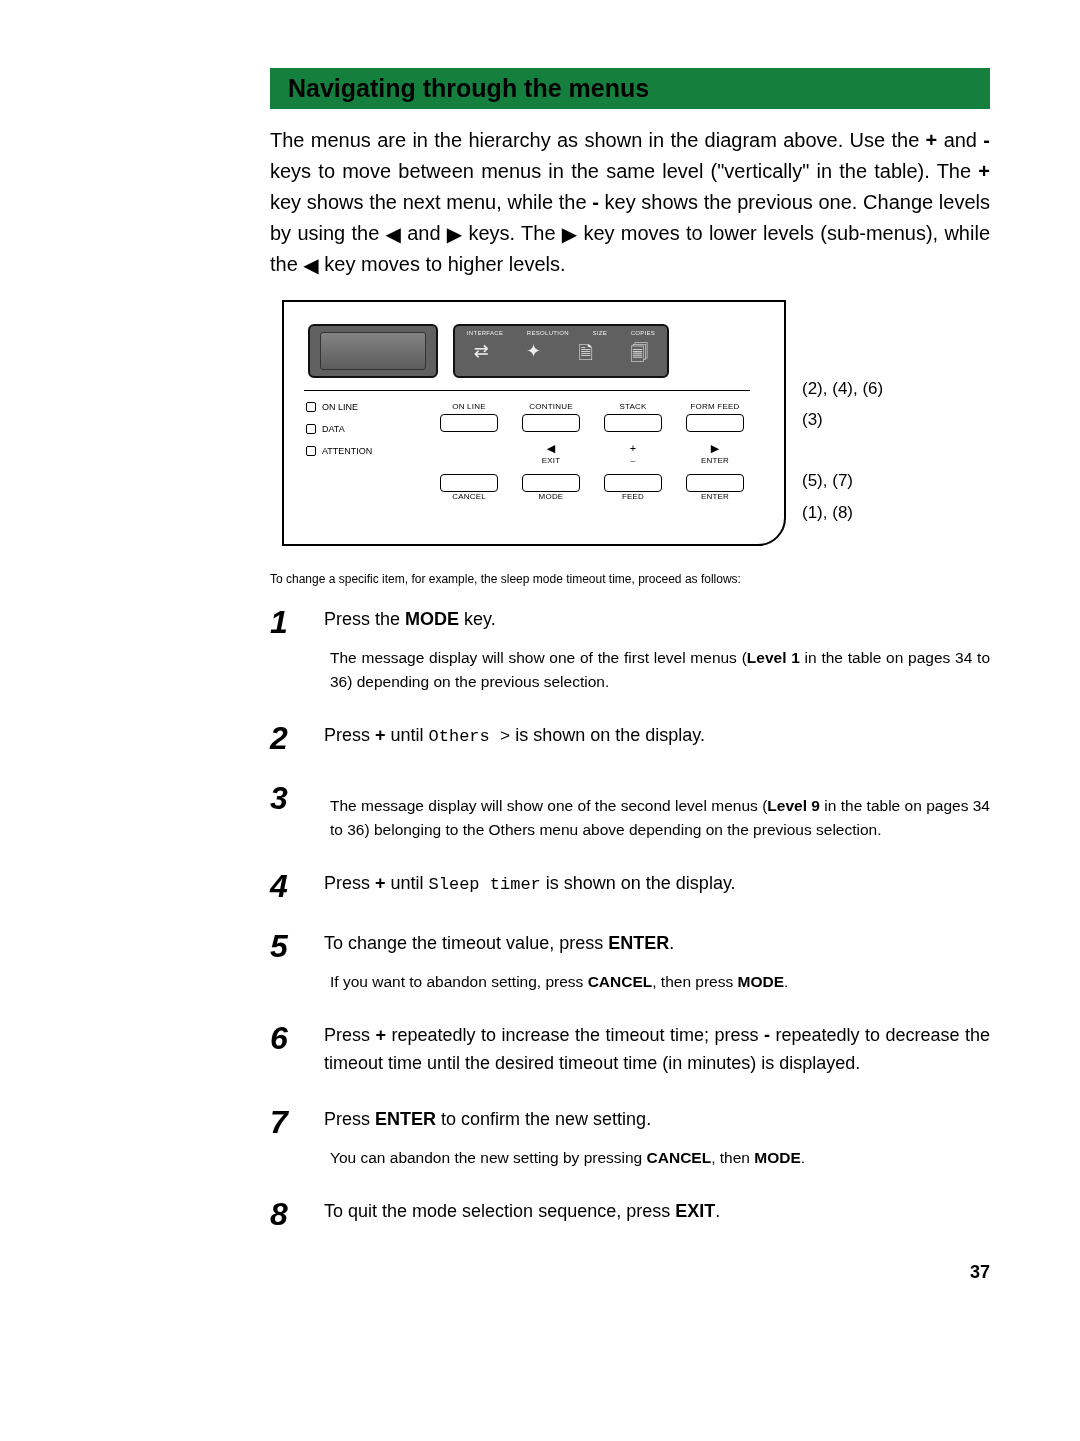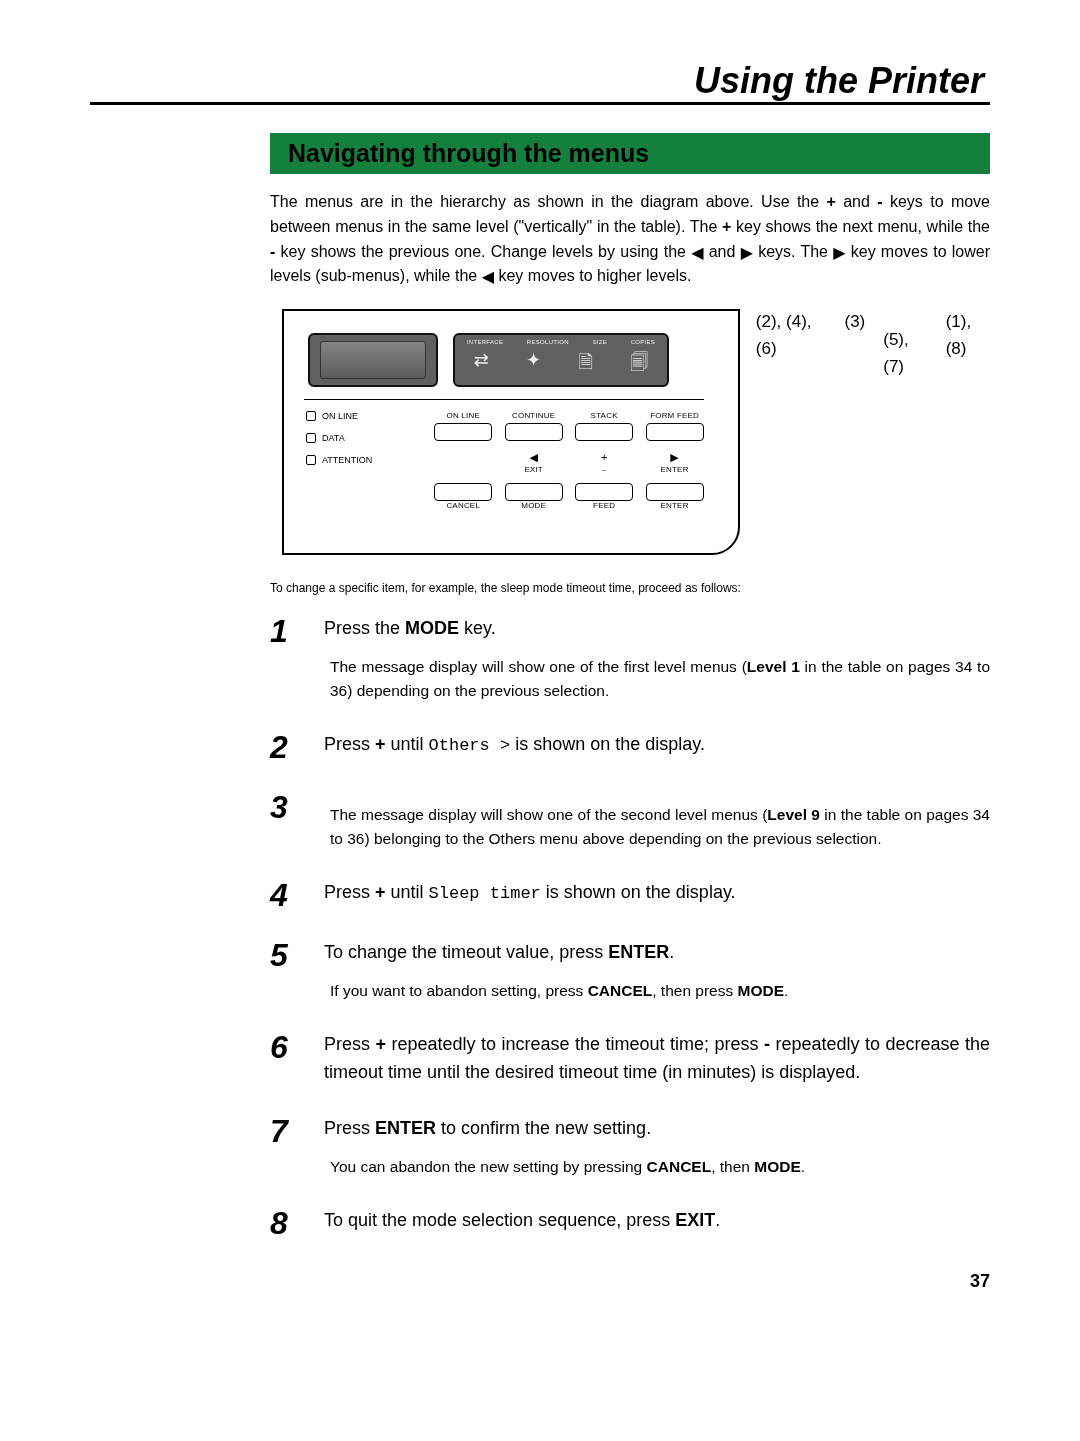--- a/index.html
+++ b/index.html
@@ -27,21 +27,21 @@
     margin-left: 180px;
   }
   .section-header {
     background: #15803d;
     font-size: 25px;
     font-weight: bold;
     padding: 6px 10px 6px 18px;
     margin: 8px 0 16px 0;
   }
   .intro {
-    font-size: 16px;
+    font-size: 20px;
     line-height: 1.55;
     text-align: justify;
     margin: 0 0 20px 0;
   }
   .lead-line {
     font-size: 12px;
     line-height: 1.5;
     margin: 24px 0 18px 0;
   }
   .figure-wrap {
@@ -126,25 +126,25 @@
   .bcell .bt {
     width:56px; height:16px; margin:0 auto;
     border:1.5px solid #000;
     border-radius:4px;
     background:#fff;
     display:block;
   }
   .bsym { font-size:11px; line-height:1; margin-bottom:2px; }
   .callouts {
     display:flex;
-    flex-direction:row;
+    flex-direction:column;
     justify-content:flex-end;
     font-size:17px;
     padding-bottom:20px;
-    gap:18px;
+    gap:5px;
   }
   .callouts span{ display:block; line-height:1.55; }
   ol.steps {
     list-style:none;
     padding:0;
     margin: 10px 0 0 0;
   }
   ol.steps > li {
     display:flex;
     gap:24px;
@@ -177,21 +177,20 @@
     font-size:18px;
     font-weight:bold;
     margin-top:32px;
   }
   .tri-l, .tri-r { display:inline-block; position:relative; top:1px; }
 </style>
 </head>
 <body>
 
 <div class="page">
-  <div class="title">Using the Printer</div>
 
   <div class="content">
     <div class="section-header">Navigating through the menus</div>
 
     <p class="intro">
       <span>The menus are in the hierarchy as shown in the diagram above. Use the </span><b>+</b><span> and </span><b>-</b><span> keys to move between menus in the same level ("vertically" in the table). The </span><b>+</b><span> key shows the next menu, while the </span><b>-</b><span> key shows the previous one. Change levels by using the </span><span class="tri-l">◀</span><span> and </span><span class="tri-r">▶</span><span> keys.  The </span><span class="tri-r">▶</span><span> key moves to lower levels (sub-menus), while the </span><span class="tri-l">◀</span><span> key moves to higher levels.</span>
     </p>
 
     <div class="figure-wrap">
       <div class="panel">
@@ -268,21 +267,21 @@
             <div class="bcell">
                 <span class="bt"></span>
                 <span class="lab">ENTER</span>
               </div>
           </div>
         </div>
       </div>
       <div class="callouts">
         <span>(2), (4), (6)</span>
         <span>(3)</span>
-        <span style="margin-top:18px">(5), (7)</span>
+        <span style="margin-top:30px">(5), (7)</span>
         <span>(1), (8)</span>
       </div>
     </div>
 
     <p class="lead-line">To change a specific item, for example, the sleep mode timeout time, proceed as follows:</p>
 
     <ol class="steps">
       <li>
         <div class="num">1</div>
         <div class="step-body">

